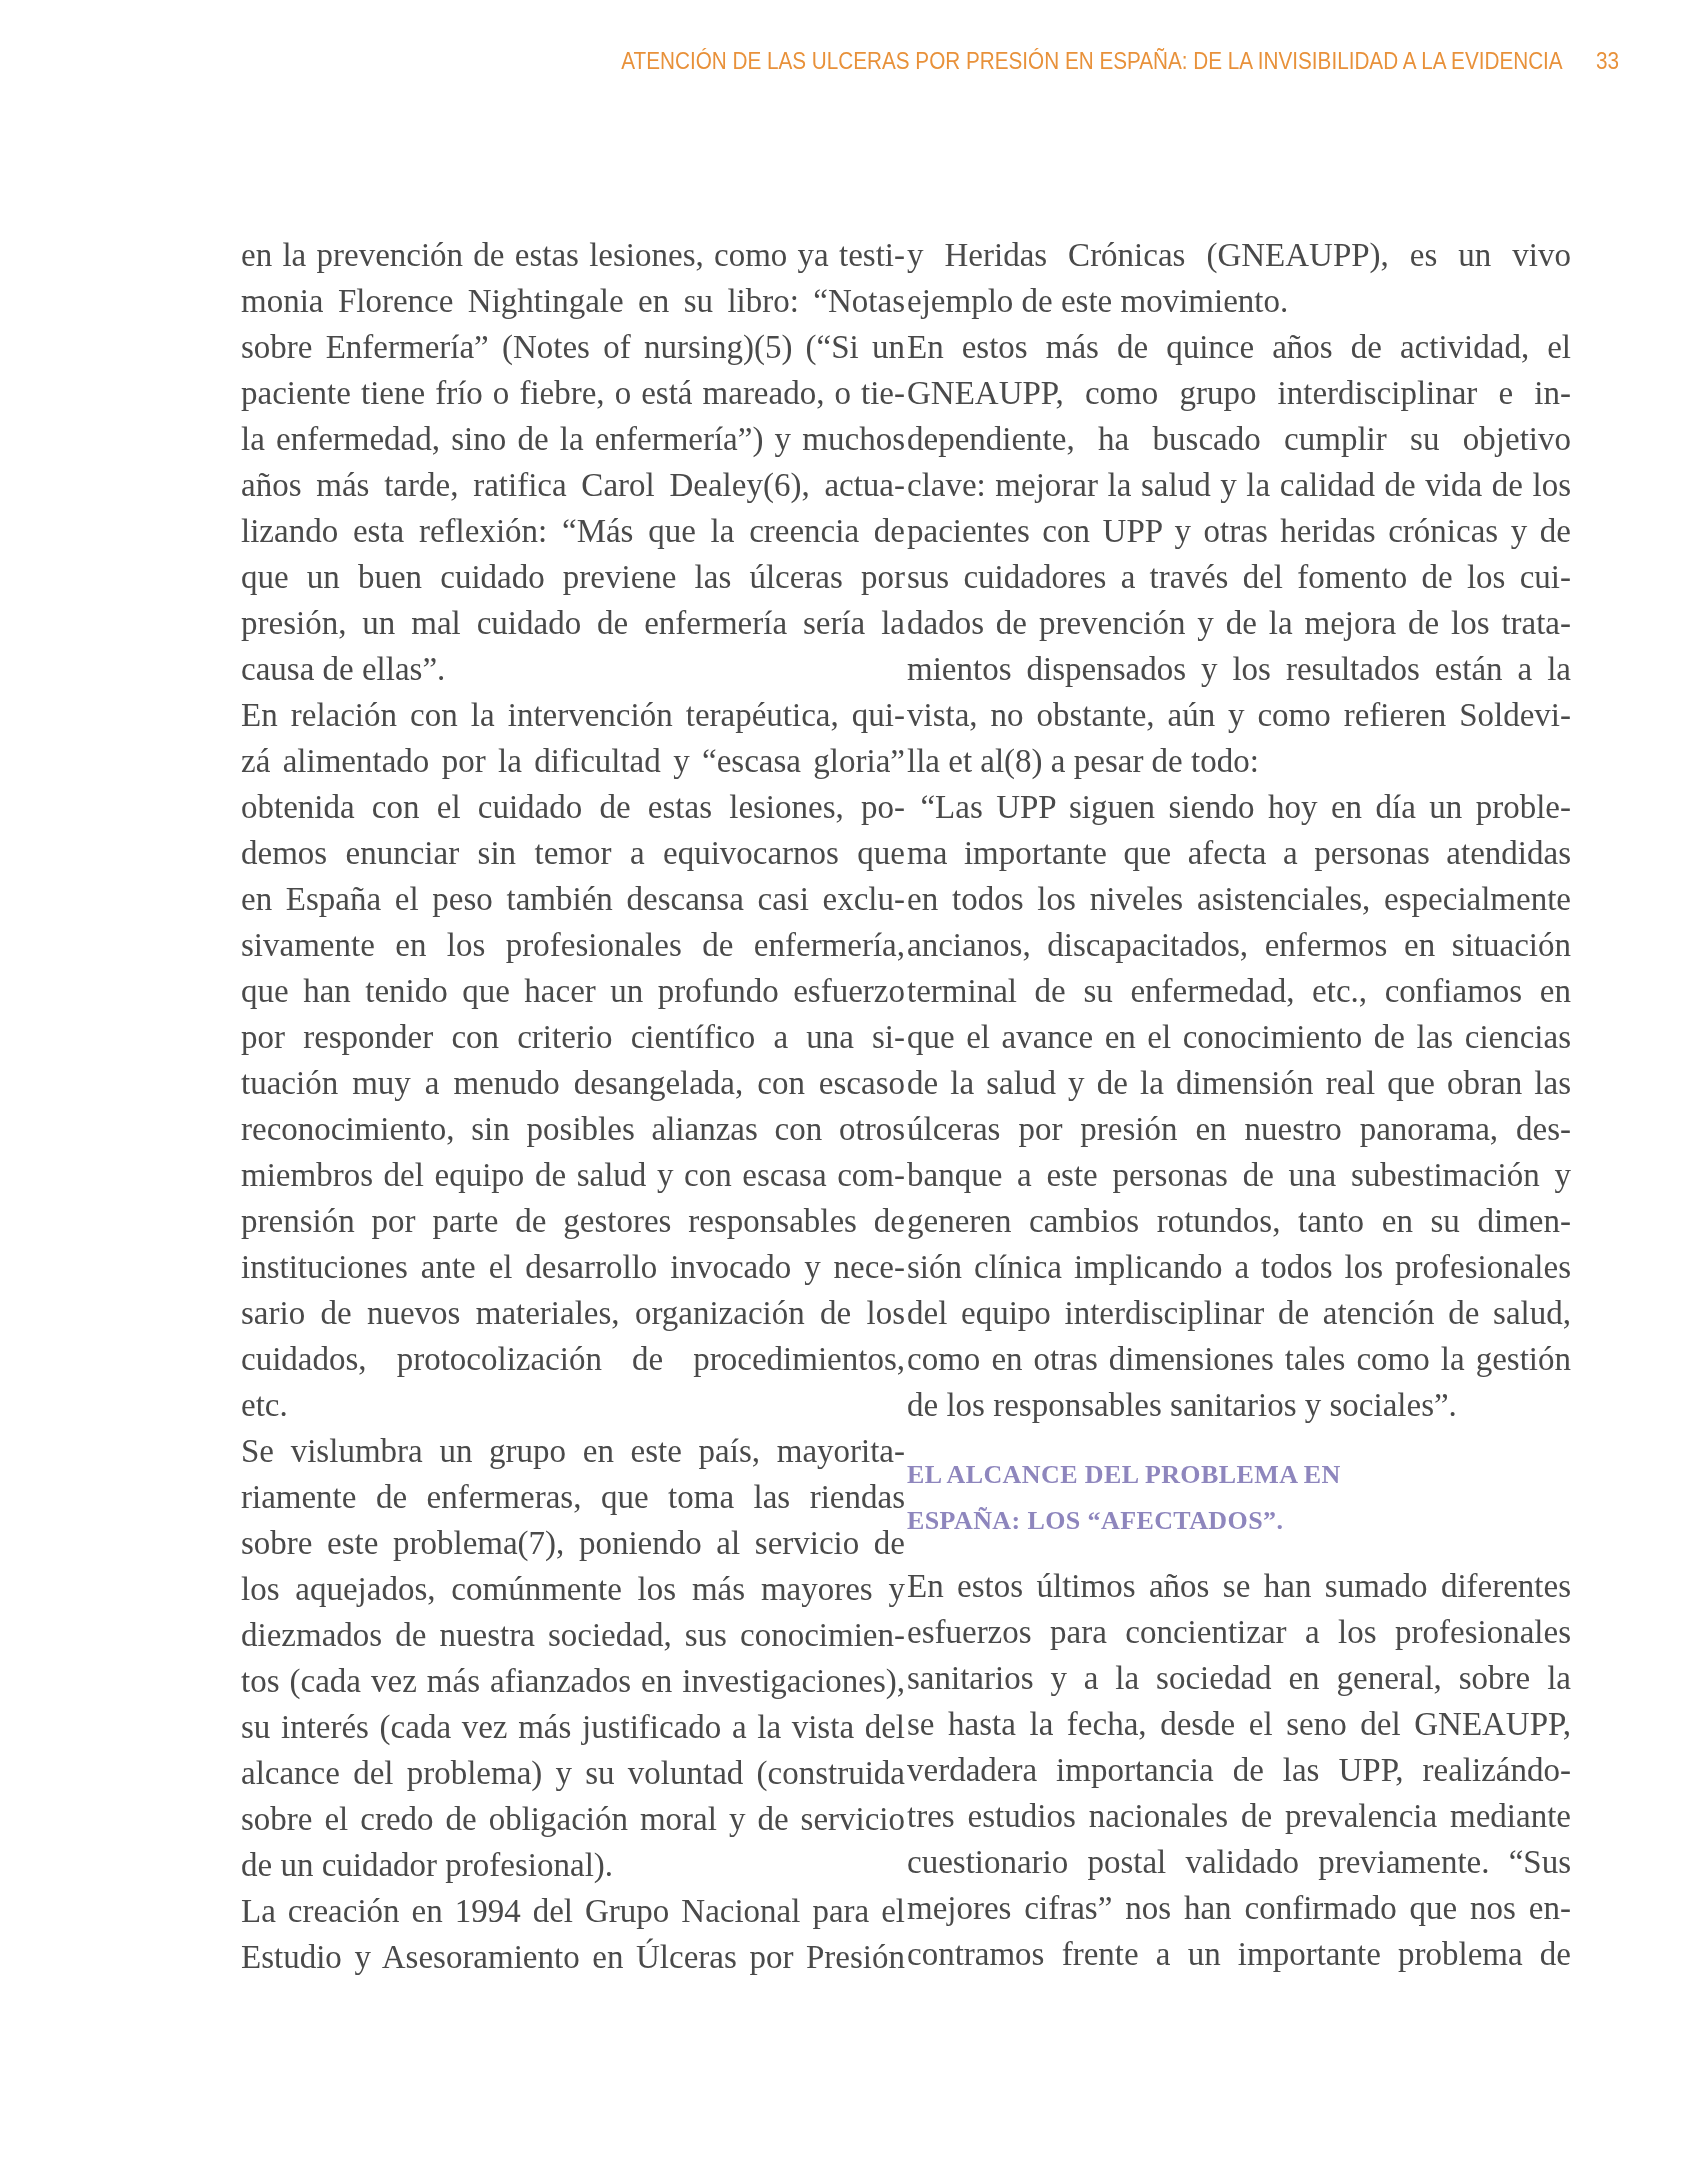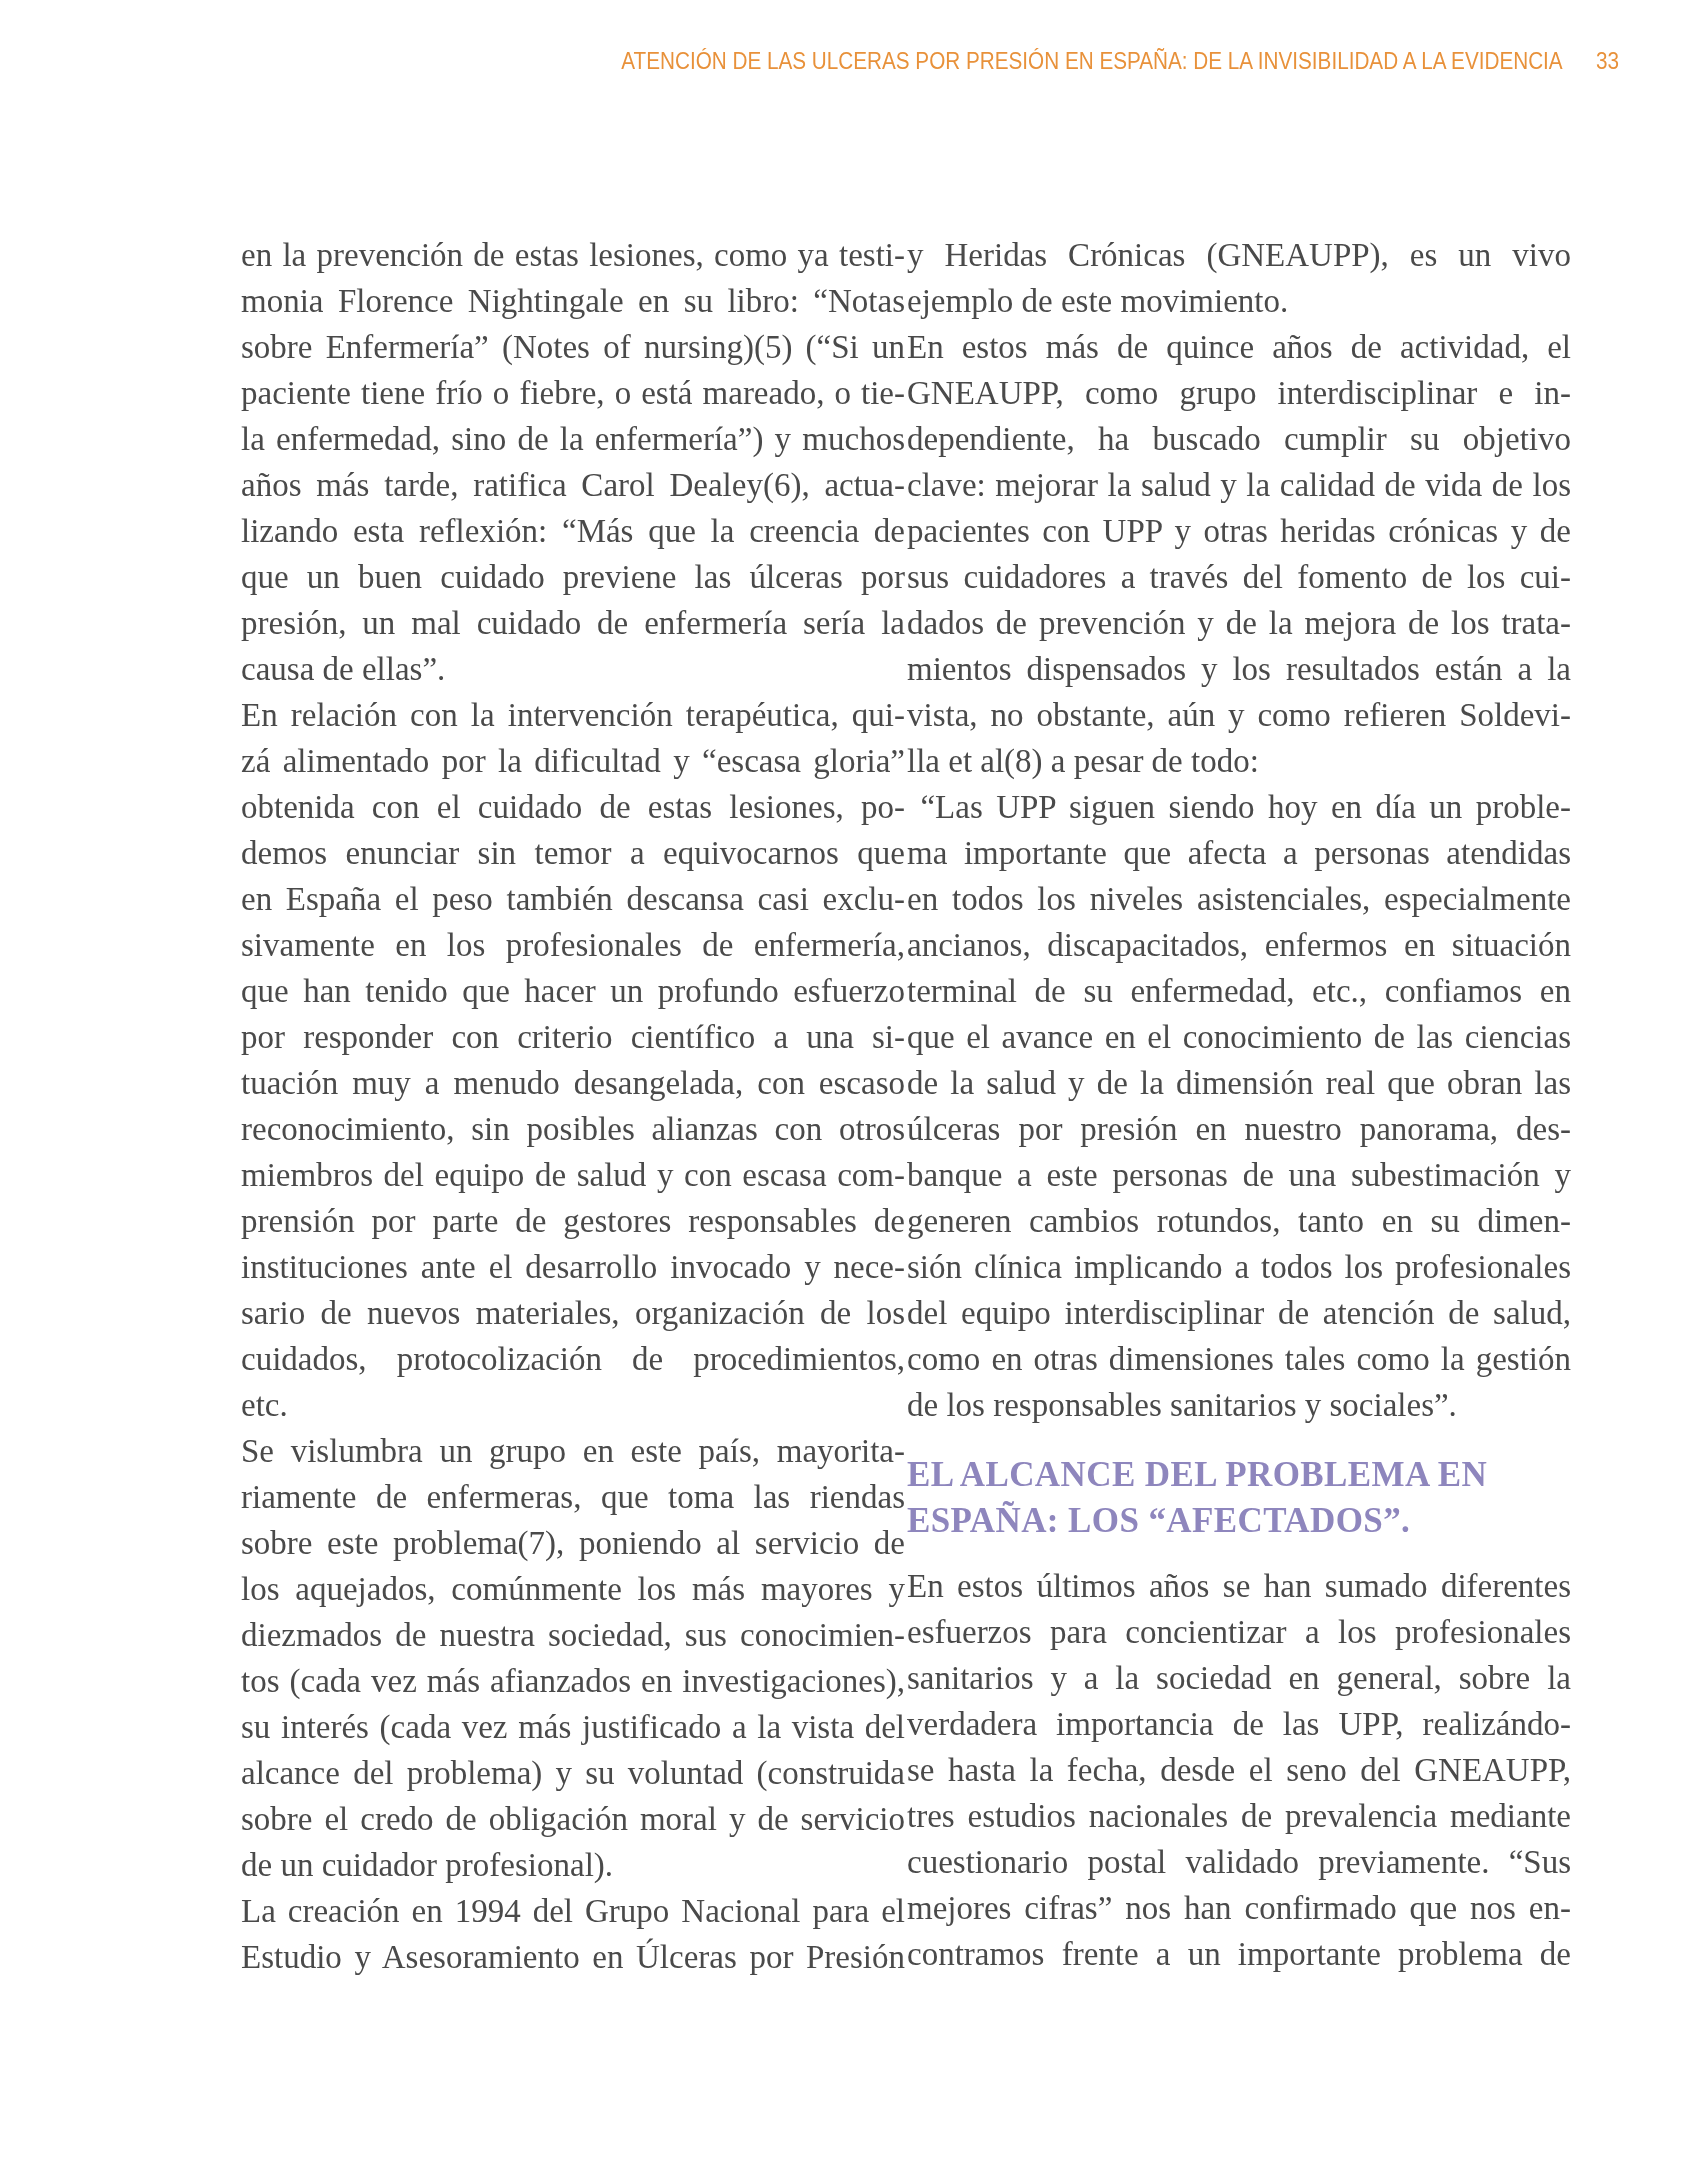--- a/index.html
+++ b/index.html
@@ -52,21 +52,21 @@
       text-align: justify;
       text-align-last: justify;
       height: 46px;
     }
     .line.last {
       text-align-last: left;
     }
     .section-heading {
       font-family: "Liberation Serif", "DejaVu Serif", serif;
       color: #8e86bd;
-      font-size: 35px;
+      font-size: 26px;
       line-height: 46px;
       margin-top: 24px;
       margin-bottom: 19px;
       letter-spacing: 0.4px;
     }
     .section-heading .line {
       text-align-last: left;
     }
   </style>
 </head>
@@ -166,21 +166,21 @@
 
   <h2 class="section-heading">
     <span class="line">EL ALCANCE DEL PROBLEMA EN</span>
     <span class="line">ESPAÑA: LOS “AFECTADOS”.</span>
   </h2>
 
   <p style="margin:0">
     <span class="line">En estos últimos años se han sumado diferentes</span>
     <span class="line">esfuerzos para concientizar a los profesionales</span>
     <span class="line">sanitarios y a la sociedad en general, sobre la</span>
+    <span class="line">se hasta la fecha, desde el seno del GNEAUPP,</span>
     <span class="line">verdadera importancia de las UPP, realizándo-</span>
-    <span class="line">se hasta la fecha, desde el seno del GNEAUPP,</span>
     <span class="line">tres estudios nacionales de prevalencia mediante</span>
     <span class="line">cuestionario postal validado previamente. “Sus</span>
     <span class="line">mejores cifras” nos han confirmado que nos en-</span>
     <span class="line">contramos frente a un importante problema de</span>
   </p>
 </section>
 
 
 </body></html>

